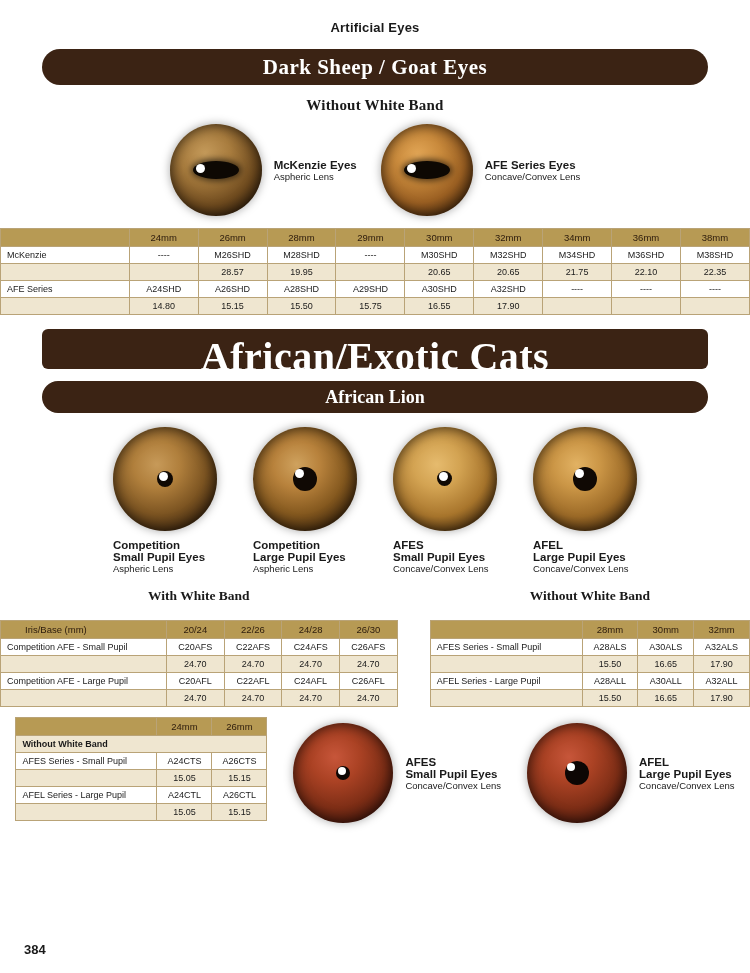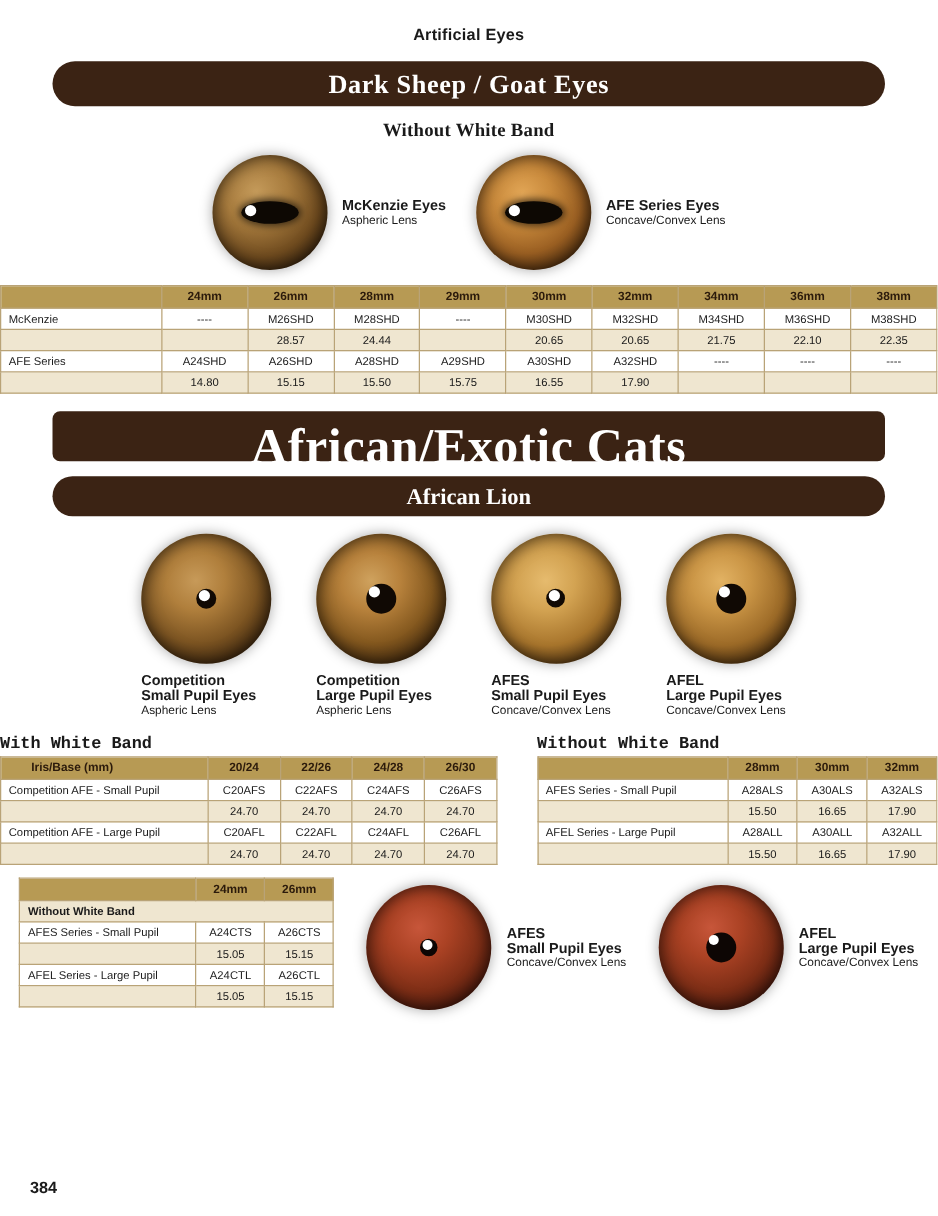--- a/index.html
+++ b/index.html
@@ -148,21 +148,21 @@
   table.grid td, table.grid th {
     border: 1px solid #b9a377;
     padding: 3px 4px;
     text-align: center;
     font-weight: normal;
     white-space: nowrap;
   }
   table.grid th {
     background: #b79a54;
     color: #2b1a0b;
-    font-weight: bold;
+    font-weight: normal;
     font-size: 9.5px;
   }
   table.grid td.rowlabel {
     text-align: left;
     padding-left: 6px;
     background: #ffffff;
   }
   table.grid tr.price td { background: #efe6d0; }
   table.grid tr.price td.rowlabel { background: #efe6d0; }
   table.grid th.label-head {
@@ -177,24 +177,25 @@
     font-weight: bold;
   }
   .table-wrap { display: flex; justify-content: center; }
   .tables-row {
     display: flex;
     justify-content: center;
     gap: 32px;
     align-items: flex-start;
   }
   .mini-title {
-    font-family: Liberation Mono, monospace;
+    text-align: center;
+    font-family: Liberation Serif, serif;
     font-weight: bold;
     font-size: 13.5px;
-    margin-bottom: 2px;
+    margin-bottom: 16px;
   }
   .page-number {
     position: absolute;
     left: 24px;
     bottom: 16px;
     font-weight: bold;
     font-size: 13px;
   }
   .cheetah-area {
     display: flex;
@@ -264,21 +265,21 @@
           <td>M30SHD</td>
           <td>M32SHD</td>
           <td>M34SHD</td>
           <td>M36SHD</td>
           <td>M38SHD</td>
         </tr>
         <tr class="price">
           <td class="rowlabel"></td>
           <td></td>
           <td>28.57</td>
-          <td>24.44</td>
+          <td>19.95</td>
           <td></td>
           <td>20.65</td>
           <td>20.65</td>
           <td>21.75</td>
           <td>22.10</td>
           <td>22.35</td>
         </tr>
         <tr>
           <td class="rowlabel">AFE Series</td>
           <td>A24SHD</td>

